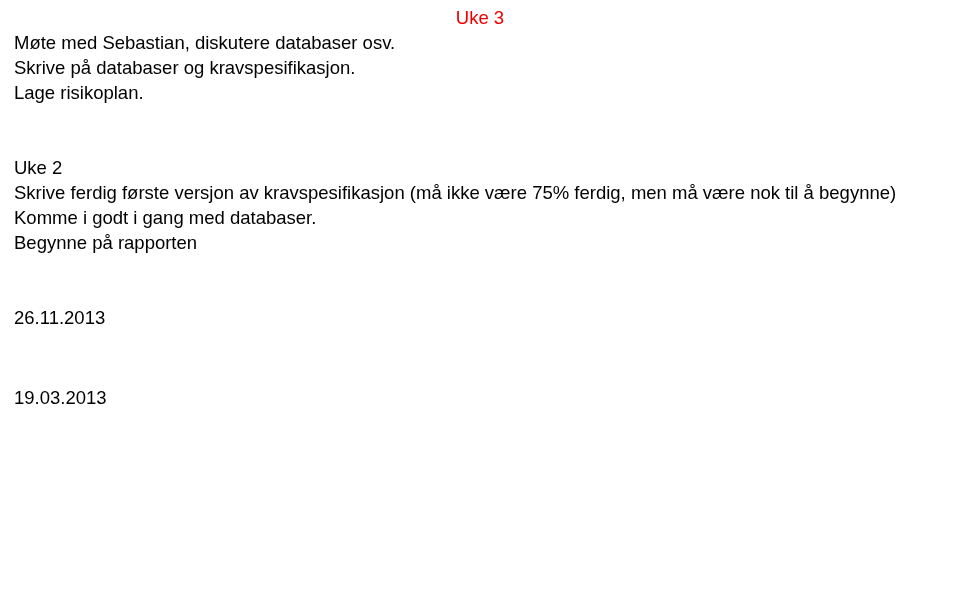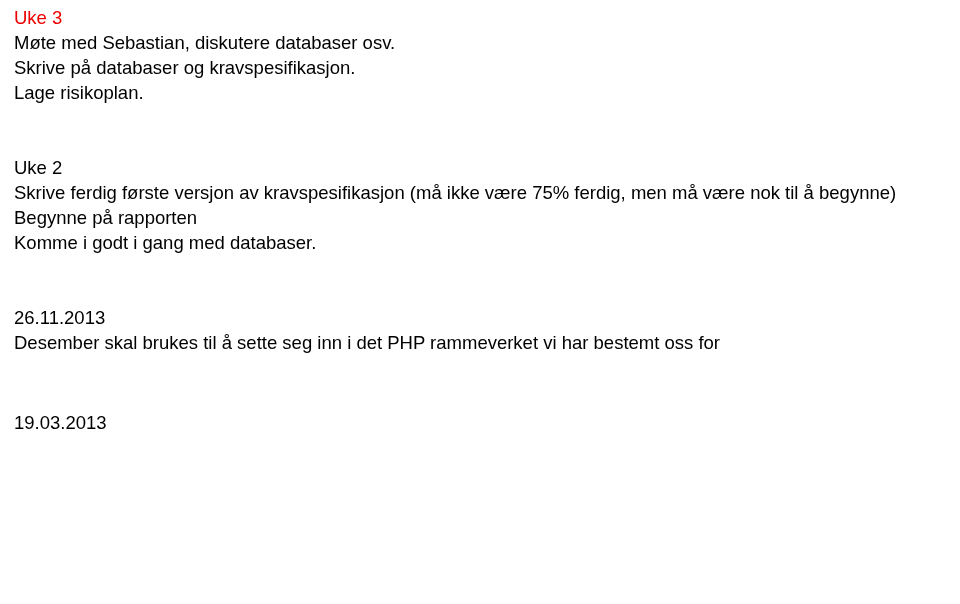--- a/index.html
+++ b/index.html
@@ -12,20 +12,21 @@
       height: 604px;
       background: #ffffff;
       font-family: Arial, Helvetica, sans-serif;
       font-size: 18.5px;
       line-height: 1.35;
       color: #000000;
       padding: 6px 14px;
     }
     .red {
       color: #ee0000;
+      text-align: center;
     }
     .block {
       margin-bottom: 0;
     }
     .gap-medium {
       height: 50px;
     }
     .gap-large {
       height: 55px;
     }
@@ -38,28 +39,27 @@
   <div>Møte med Sebastian, diskutere databaser osv.</div>
   <div>Skrive på databaser og kravspesifikasjon.</div>
   <div>Lage risikoplan.</div>
 </div>
 
 <div class="gap-medium"></div>
 
 <div class="block">
   <div>Uke 2</div>
   <div>Skrive ferdig første versjon av kravspesifikasjon (må ikke være 75% ferdig, men må være nok til å begynne)</div>
+  <div>Komme i godt i gang med databaser.</div>
   <div>Begynne på rapporten</div>
-  <div>Komme i godt i gang med databaser.</div>
 </div>
 
 <div class="gap-medium"></div>
 
 <div class="block">
   <div>26.11.2013</div>
-  <div>Desember skal brukes til å sette seg inn i det PHP rammeverket vi har bestemt oss for</div>
 </div>
 
 <div class="gap-large"></div>
 
 <div class="block">
   <div>19.03.2013</div>
 </div>
 
 </body></html>

